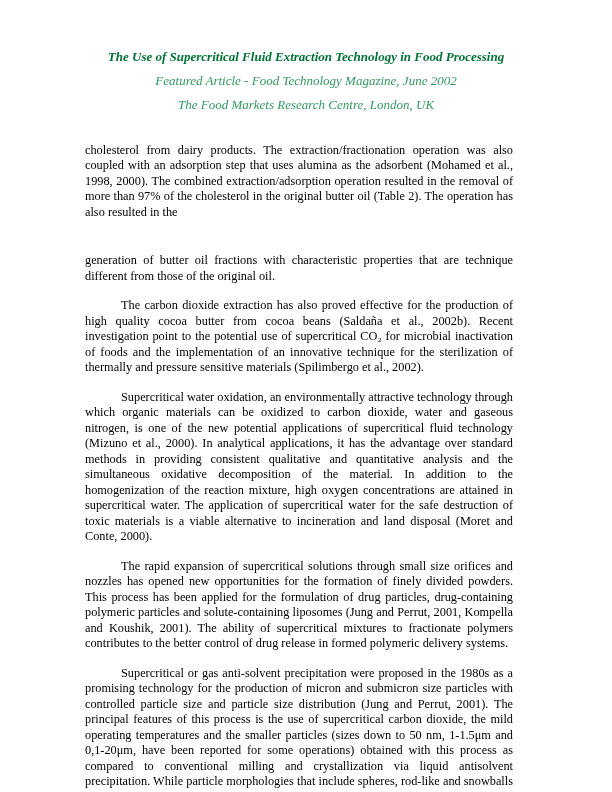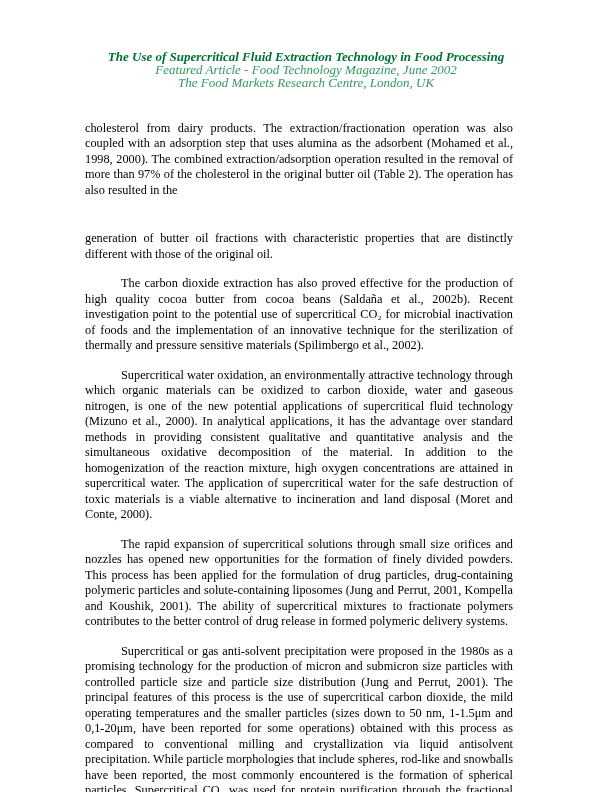--- a/index.html
+++ b/index.html
@@ -31,20 +31,21 @@
     white-space: nowrap;
   }
   .hline.title,
   .hline.authors {
     font-weight: bold;
     color: var(--title_color, #007236);
   }
   .hline.meta {
     font-weight: normal;
     color: var(--meta_color, #33985F);
+    margin-top: 11px;
   }
   .doc-body {
     margin-top: 31px;
     color: var(--body_color, #000000);
     font-size: 12.3px;
     line-height: 15.5px;
     text-align: justify;
   }
   .para {
     margin: 0 14px 14px 0;
@@ -62,20 +63,20 @@
 <div class="page">
 
   <header class="doc-header">
     <div class="hline title">The Use of Supercritical Fluid Extraction Technology in Food Processing</div>
     <div class="hline meta">Featured Article - Food Technology Magazine, June 2002</div>
     <div class="hline meta">The Food Markets Research Centre, London, UK</div>
   </header>
 
   <main class="doc-body">
     <p class="para">cholesterol from dairy products. The extraction/fractionation operation was also coupled with an adsorption step that uses alumina as the adsorbent (Mohamed et al., 1998, 2000). The combined extraction/adsorption operation resulted in the removal of more than 97% of the cholesterol in the original butter oil (Table 2).  The operation has also resulted in the</p>
-    <p class="para gap-large">generation of butter oil fractions with characteristic properties that are distinctly different with those of the original oil.</p>
+    <p class="para gap-large">generation of butter oil fractions with characteristic properties that are technique different from those of the original oil.</p>
     <p class="para indent">The carbon dioxide extraction has also proved effective for the production of high quality cocoa butter from cocoa beans (Saldaña et al., 2002b).  Recent investigation point to the potential use of supercritical CO₂ for microbial inactivation of foods and the implementation of an innovative technique for the sterilization of thermally and pressure sensitive materials (Spilimbergo et al., 2002).</p>
     <p class="para indent">Supercritical water oxidation, an environmentally attractive technology through which organic materials can be oxidized to carbon dioxide, water and gaseous nitrogen, is one of the new potential applications of supercritical fluid technology (Mizuno et al., 2000). In analytical applications, it has the advantage over standard methods in providing consistent qualitative and quantitative analysis and the simultaneous oxidative decomposition of the material.  In addition to the homogenization of the reaction mixture, high oxygen concentrations are attained in supercritical water.  The application of supercritical water for the safe destruction of toxic materials is a viable alternative to incineration and land disposal (Moret and Conte, 2000).</p>
     <p class="para indent">The rapid expansion of supercritical solutions through small size orifices and nozzles has opened new opportunities for the formation of finely divided powders. This process has been applied for the formulation of drug particles, drug-containing polymeric particles and solute-containing liposomes (Jung and Perrut, 2001, Kompella and Koushik, 2001).  The ability of supercritical mixtures to fractionate polymers contributes to the better control of drug release in formed polymeric delivery systems.</p>
     <p class="para indent">Supercritical or gas anti-solvent precipitation were proposed in the 1980s as a promising technology for the production of micron and submicron size particles with controlled particle size and particle size distribution (Jung and Perrut, 2001). The principal features of this process is the use of supercritical carbon dioxide, the mild operating temperatures and the smaller particles (sizes down to 50 nm, 1-1.5μm and 0,1-20μm, have been reported for some operations) obtained with this process as compared to conventional milling and crystallization via liquid antisolvent precipitation. While particle morphologies that include spheres, rod-like and snowballs have been reported, the most commonly encountered is the formation of spherical particles.  Supercritical CO₂ was used for protein purification through the fractional precipitation of proteinalkaline phosphatase, insulin,</p>
   </main>
 
 </div>
 
 </body></html>

